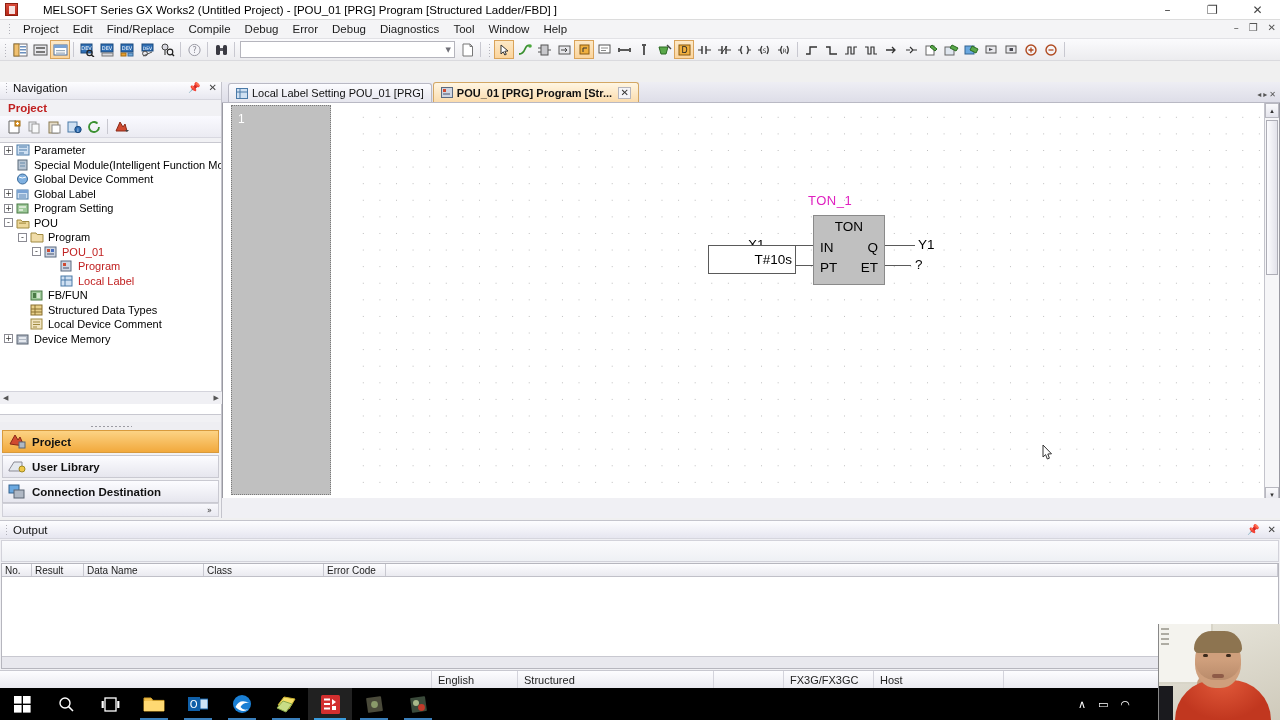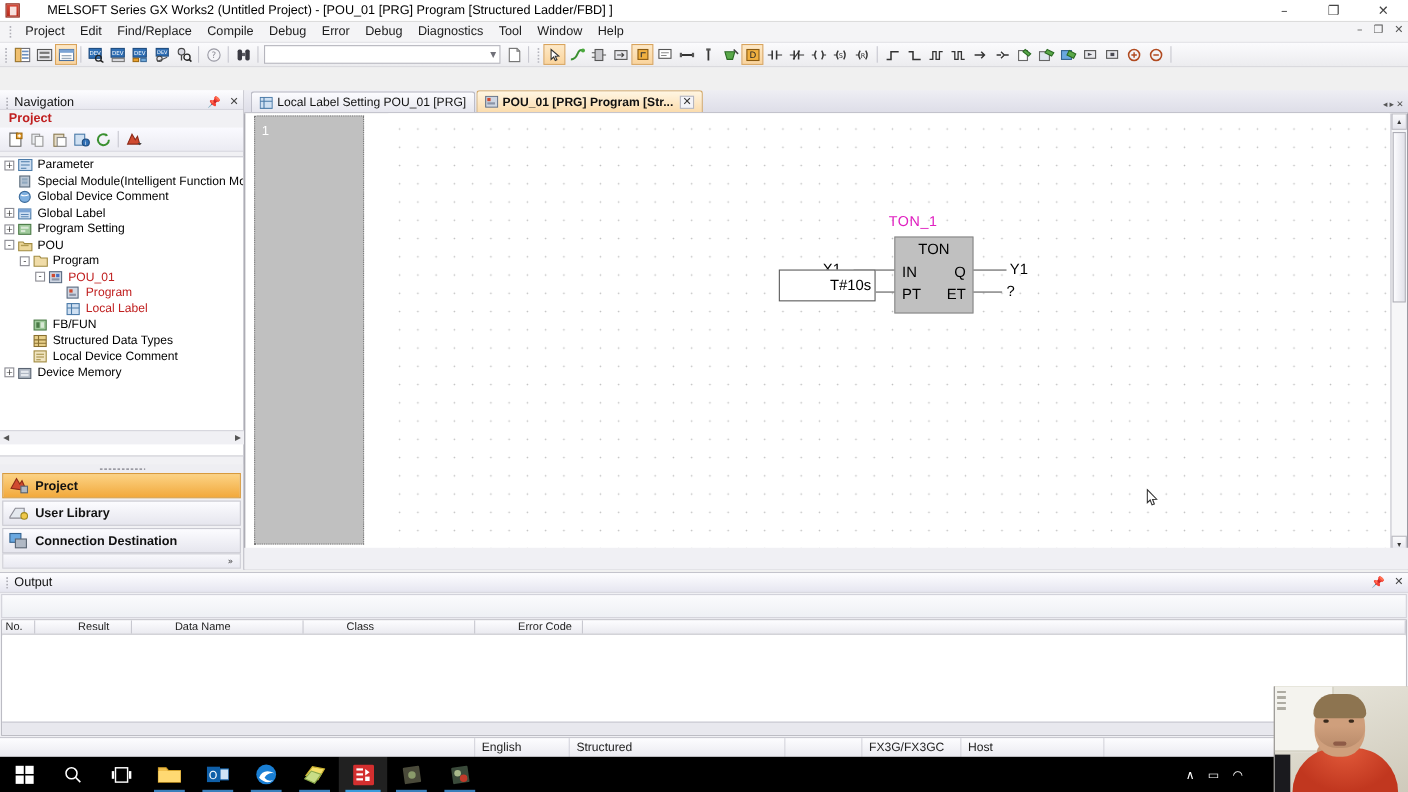--- a/index.html
+++ b/index.html
@@ -83,21 +83,21 @@
     font-family: "DejaVu Sans", sans-serif;
   }
 
   
   .nav {
     position: absolute; left: 0; top: 82px; width: 222px; height: 436px;
     background: #f1f1f4; border-right: 1px solid #c4c4cc;
   }
   .nav-header {
     height: 18px; background: linear-gradient(#fdfdff,#e8e8f0);
-    display: flex; align-items: flex-end; border-bottom: 1px solid #d6d6de;
+    display: flex; align-items: flex-start; border-bottom: 1px solid #d6d6de;
     position: relative;
   }
   .nav-header .grip2 {
     width: 3px; height: 11px; margin: 0 5px;
     background-image: radial-gradient(#b0b0b8 40%, transparent 42%);
     background-size: 3px 3px;
   }
   .nav-title { font-size: 11.5px; color: #111; }
   .nav-hdr-btns { position: absolute; right: 4px; display: flex; gap: 8px; }
   .pin-icon, .x-icon { font-size: 10px; color: #444; font-family: "DejaVu Sans", sans-serif; }
@@ -306,21 +306,20 @@
     position: absolute; left: 1px; top: 19px; right: 1px; height: 22px;
     background: linear-gradient(#fbfbfd,#eef0f4); border: 1px solid #d2d2da;
   }
   .out-grid {
     position: absolute; left: 1px; top: 42px; right: 1px; bottom: 1px;
     background: #ffffff; border: 1px solid #b6b6be;
   }
   .out-head-row {
     display: flex; height: 13px; background: linear-gradient(#fdfdff,#eaeaf0);
     border-bottom: 1px solid #c0c0c8;
-    gap: 36px;
   }
   .out-head-row .cell {
     font-size: 10px; color: #222; padding-left: 3px; line-height: 13px;
     border-right: 1px solid #c8c8d0; white-space: nowrap; overflow: hidden;
   }
   .out-body { position: absolute; left: 0; right: 0; top: 14px; bottom: 12px; background: #fff; }
   .out-bottom {
     position: absolute; left: 0; right: 0; bottom: 0; height: 12px;
     background: #e8e8ee; border-top: 1px solid #c8c8d0;
   }

